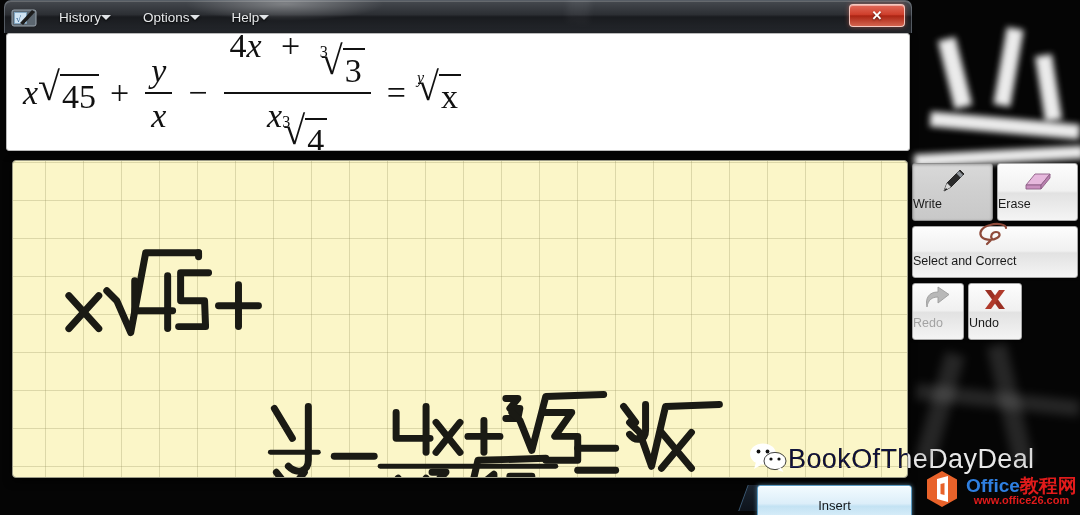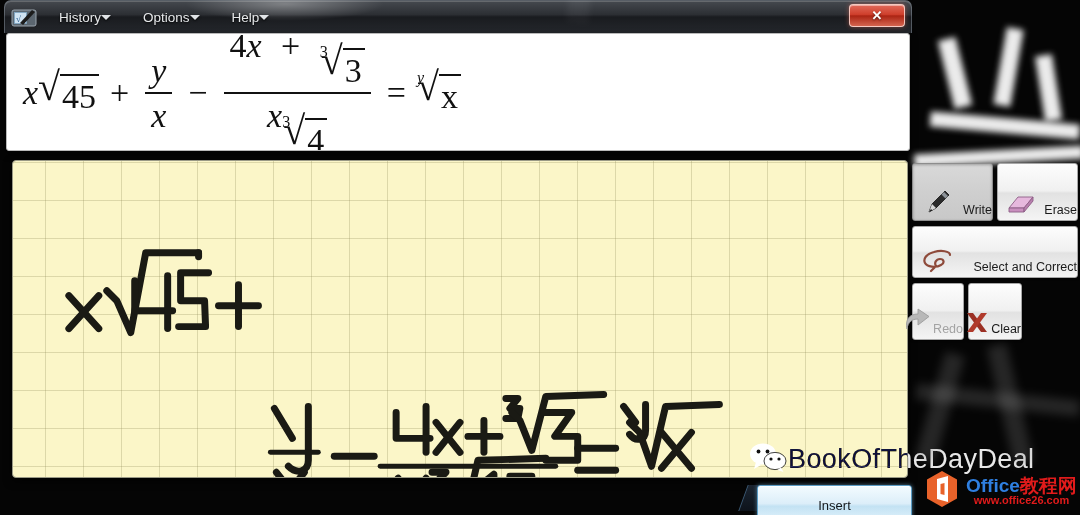--- a/index.html
+++ b/index.html
@@ -195,24 +195,24 @@
     top: 163px;
     width: 166px;
     height: 190px;
   }
   .tool-row { display: flex; gap: 4px; margin-bottom: 5px; }
   .tool-btn {
     background: linear-gradient(to bottom, #fdfdfd 0%, #f0f0f0 48%, #e2e2e2 52%, #f4f4f4 100%);
     border: 1px solid #a7a7a7;
     border-radius: 3px;
     display: flex;
-    flex-direction: row;
-    align-items: flex-end;
+    flex-direction: column;
+    align-items: flex-start;
     justify-content: flex-end;
-    padding-bottom: 3px;
+    padding-bottom: 9px;
     cursor: pointer;
     box-shadow: 0 1px 2px rgba(0,0,0,0.6);
     position: relative;
   }
   .tool-btn.pressed {
     background: linear-gradient(to bottom, #d9d9d9 0%, #cfcfcf 50%, #c8c8c8 100%);
     border-color: #8d8d8d;
     box-shadow: inset 0 1px 3px rgba(0,0,0,0.28);
   }
   .tool-btn .glyph {
@@ -513,21 +513,21 @@
       <span class="tlabel">Redo</span>
     </div>
 
     <div class="tool-btn" id="btn-clear">
       <span class="glyph">
         <svg width="28" height="26" viewBox="0 0 28 26">
           <path d="M4 3 L10 3 L24 22 L18 22 Z" fill="#9b3024"></path>
           <path d="M24 3 L18 3 L4 22 L10 22 Z" fill="#b03a2b"></path>
         </svg>
       </span>
-      <span class="tlabel">Clear</span>
+      <span class="tlabel">Undo</span>
     </div>
   </div>
 </div>
 
 <div id="insert-wedge"></div>
 <div id="insert-button">
   <span>Insert</span>
 </div>
 
 <div id="wm-bookofday">

